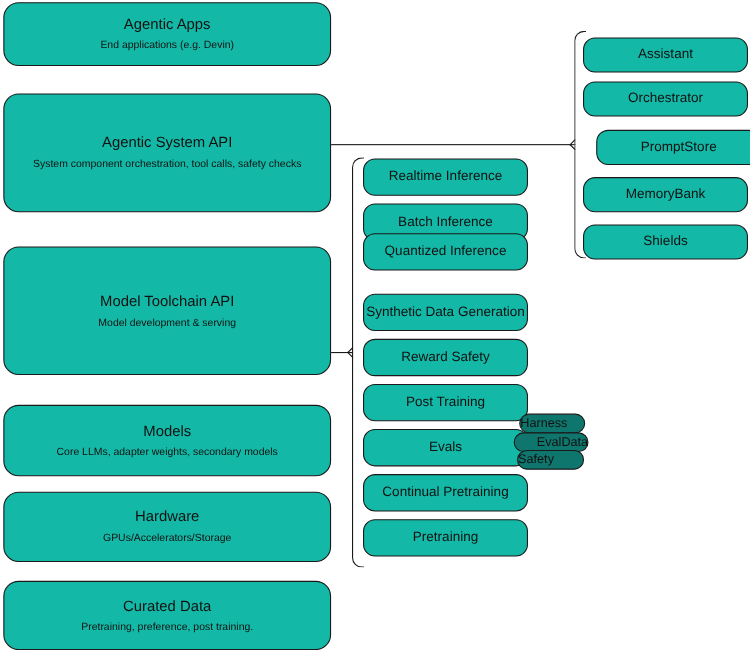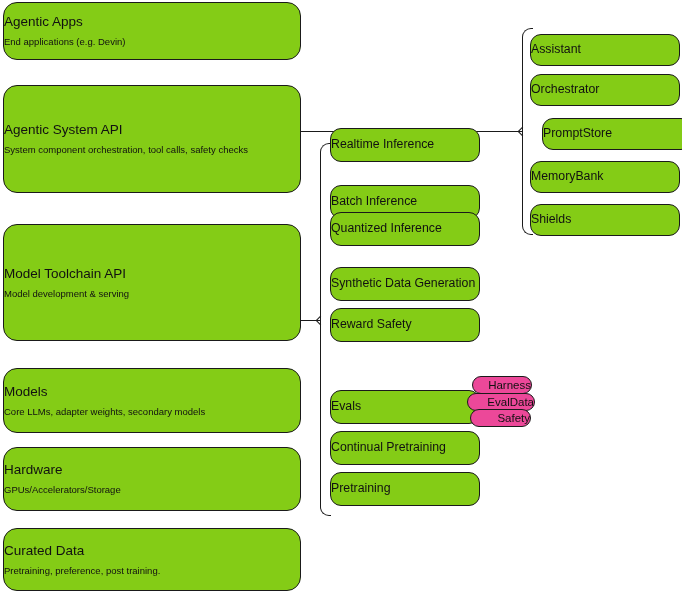--- a/index.html
+++ b/index.html
@@ -15,24 +15,24 @@
     position: relative;
     width: 682px;
     height: 591px;
     overflow: hidden;
     background: #ffffff;
   }
   .node {
     position: absolute;
     box-sizing: border-box;
     border: 1px solid #1a1a1a;
-    background: #84cc16;
+    background: #14b8a6;
     display: flex;
     flex-direction: column;
-    align-items: flex-start;
+    align-items: center;
     justify-content: center;
     text-align: center;
     line-height: 1.25;
   }
   
   .layer {
     border-radius: 14px;
     left: 3px;
     width: 298px;
   }
@@ -59,25 +59,25 @@
   .rgt {
     left: 530px;
     width: 150px;
     height: 32px;
   }
   
   .badge {
     position: absolute;
     box-sizing: border-box;
     border: 1px solid #1a1a1a;
-    background: #ec4899;
+    background: #0f766e;
     border-radius: 10px;
     display: flex;
     align-items: center;
-    justify-content: flex-end;
+    justify-content: flex-start;
     font-size: 11.5px;
     color: #111111;
     height: 18px;
   }
   
   .stroke {
     position: absolute;
     background: #1a1a1a;
   }
   .hline { height: 1px; }
@@ -146,35 +146,38 @@
   <div class="stroke hline" style="left:301px; top:131px; width:221px;"></div>
   <div class="brace top" style="left:522px; top:28px;  width:11px; height:104px;"></div>
   <div class="brace bot" style="left:522px; top:131px; width:11px; height:104px;"></div>
   <div class="nub" style="left:519px; top:128px;"></div>
 
   <div class="stroke hline" style="left:301px; top:320px; width:19px;"></div>
   <div class="brace top" style="left:320px; top:143px; width:11px; height:178px;"></div>
   <div class="brace bot" style="left:320px; top:320px; width:11px; height:196px;"></div>
   <div class="nub" style="left:317px; top:317px;"></div>
 
-  <div class="node cap mid" style="top:128px;">
+  <div class="node cap mid" style="top:144px;">
     <span>Realtime Inference</span>
   </div>
   <div class="node cap mid" style="top:185px;">
     <span>Batch Inference</span>
   </div>
   <div class="node cap mid" style="top:212px;">
     <span>Quantized Inference</span>
   </div>
   <div class="node cap mid" style="top:267px;">
     <span>Synthetic Data Generation</span>
   </div>
   <div class="node cap mid" style="top:308px;">
     <span>Reward Safety</span>
   </div>
+  <div class="node cap mid" style="top:349px;">
+    <span>Post Training</span>
+  </div>
   <div class="node cap mid" style="top:390px;">
     <span>Evals</span>
   </div>
   <div class="node cap mid" style="top:431px;">
     <span>Continual Pretraining</span>
   </div>
   <div class="node cap mid" style="top:472px;">
     <span>Pretraining</span>
   </div>
 

